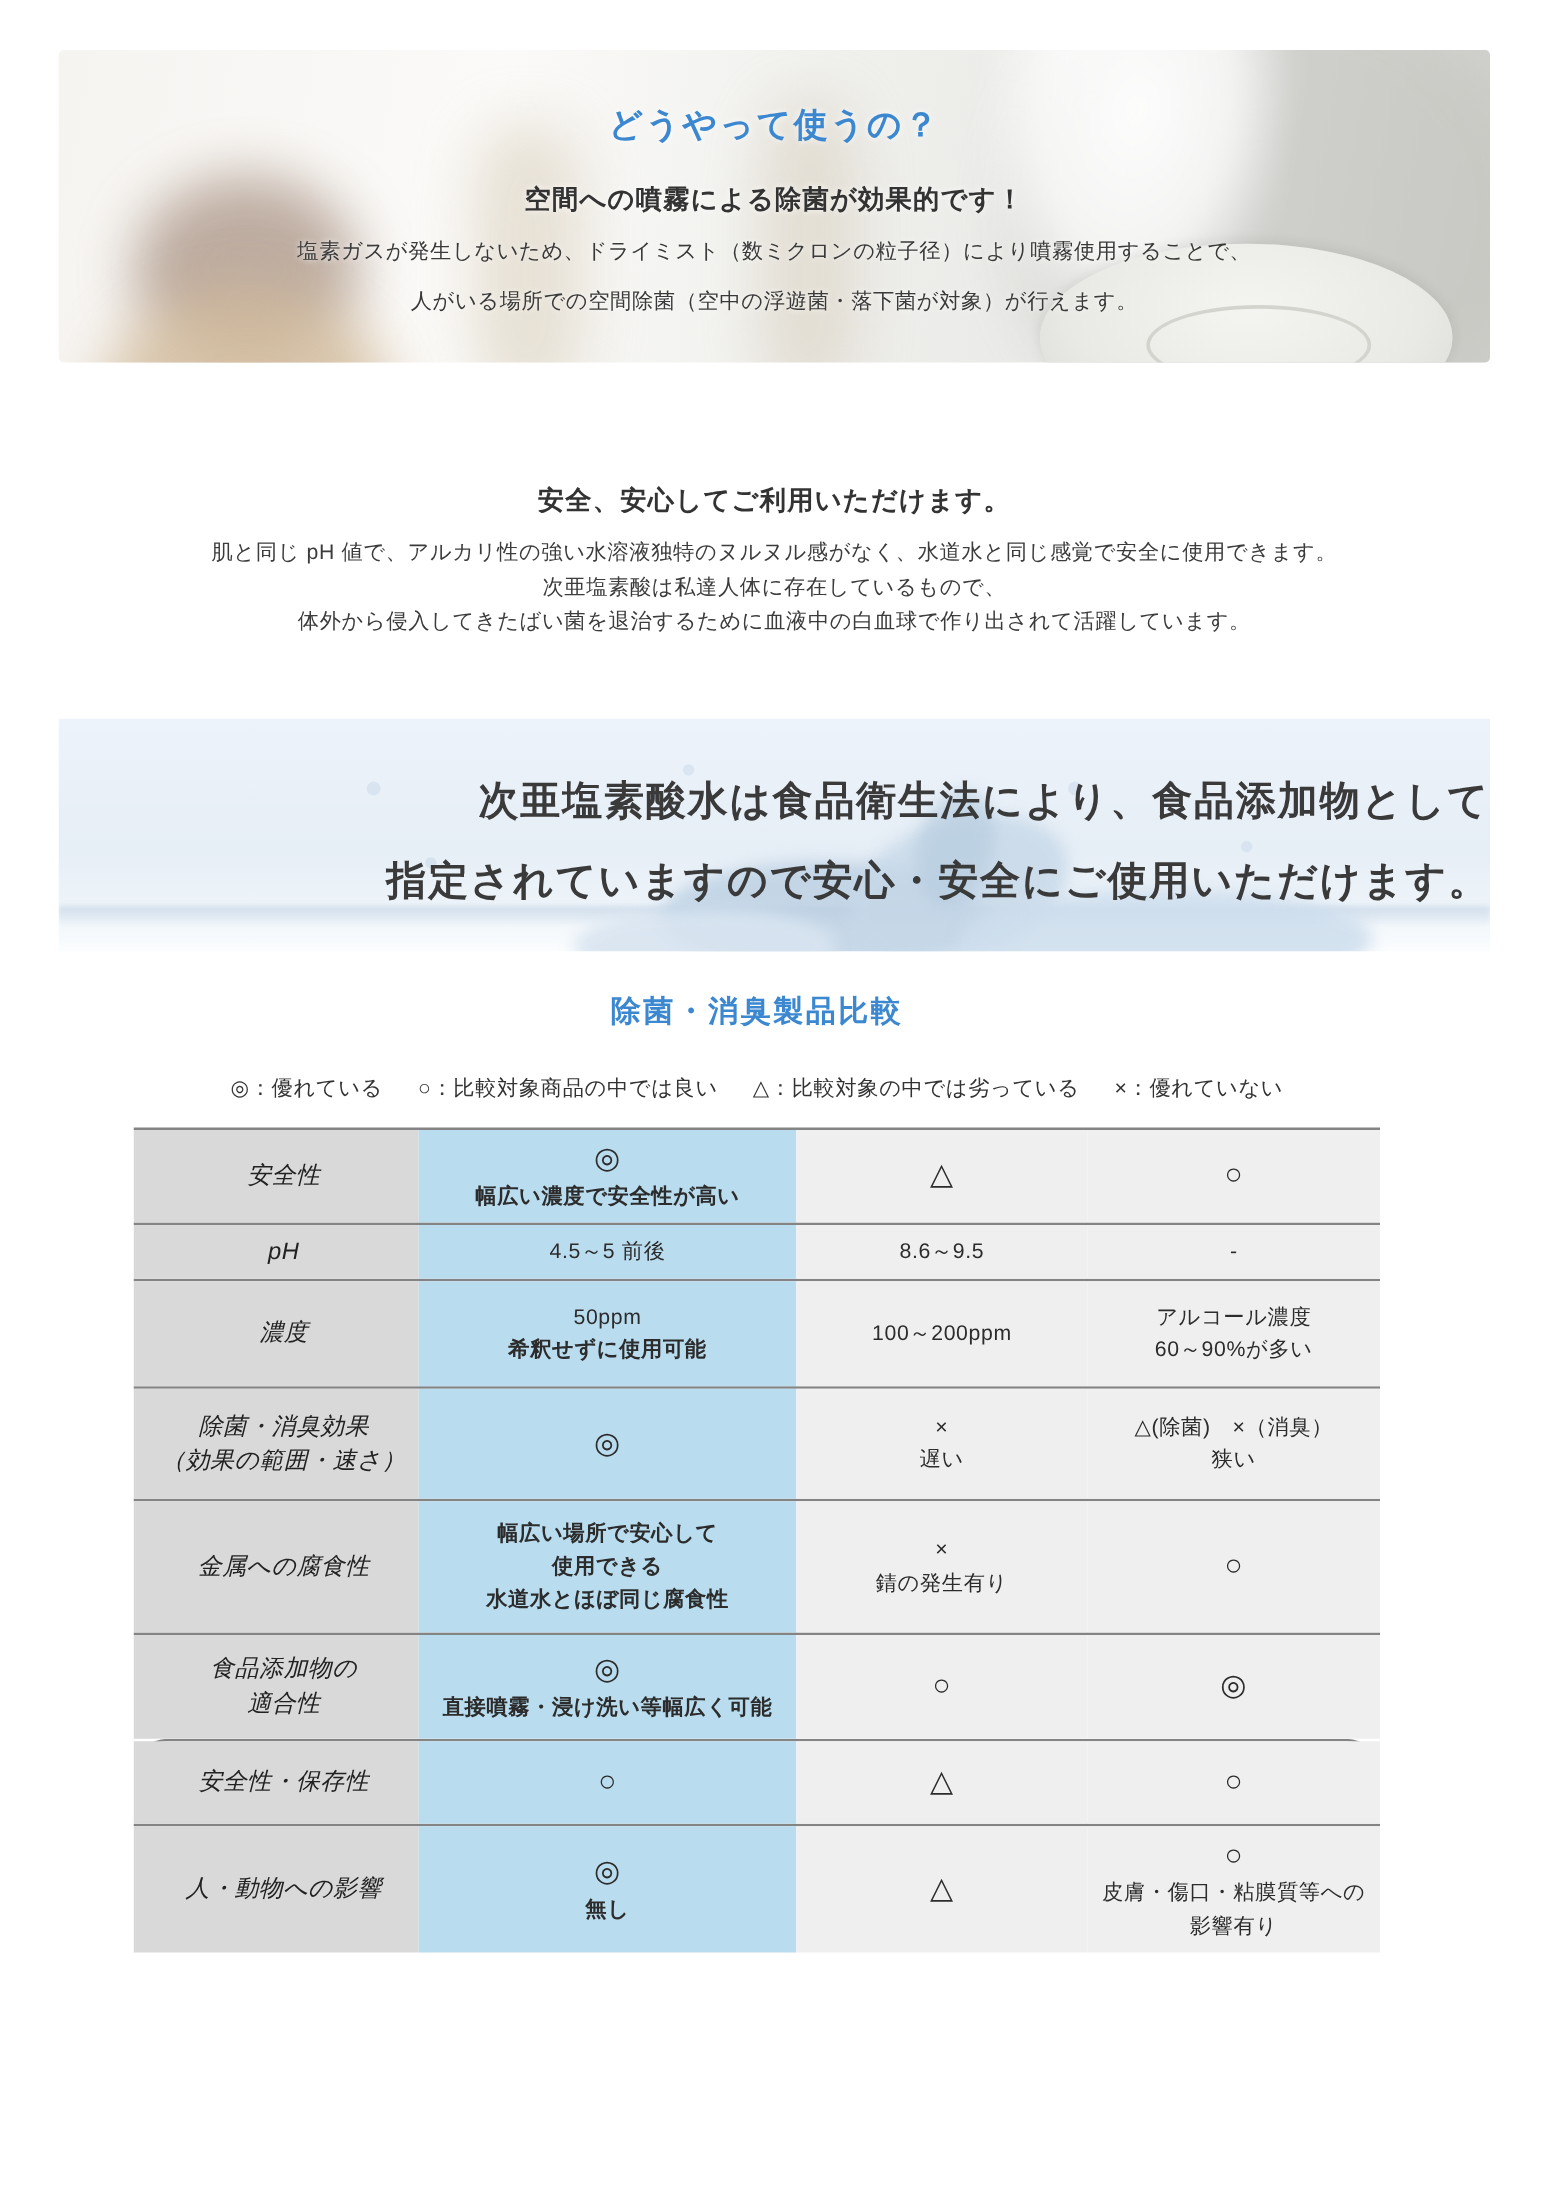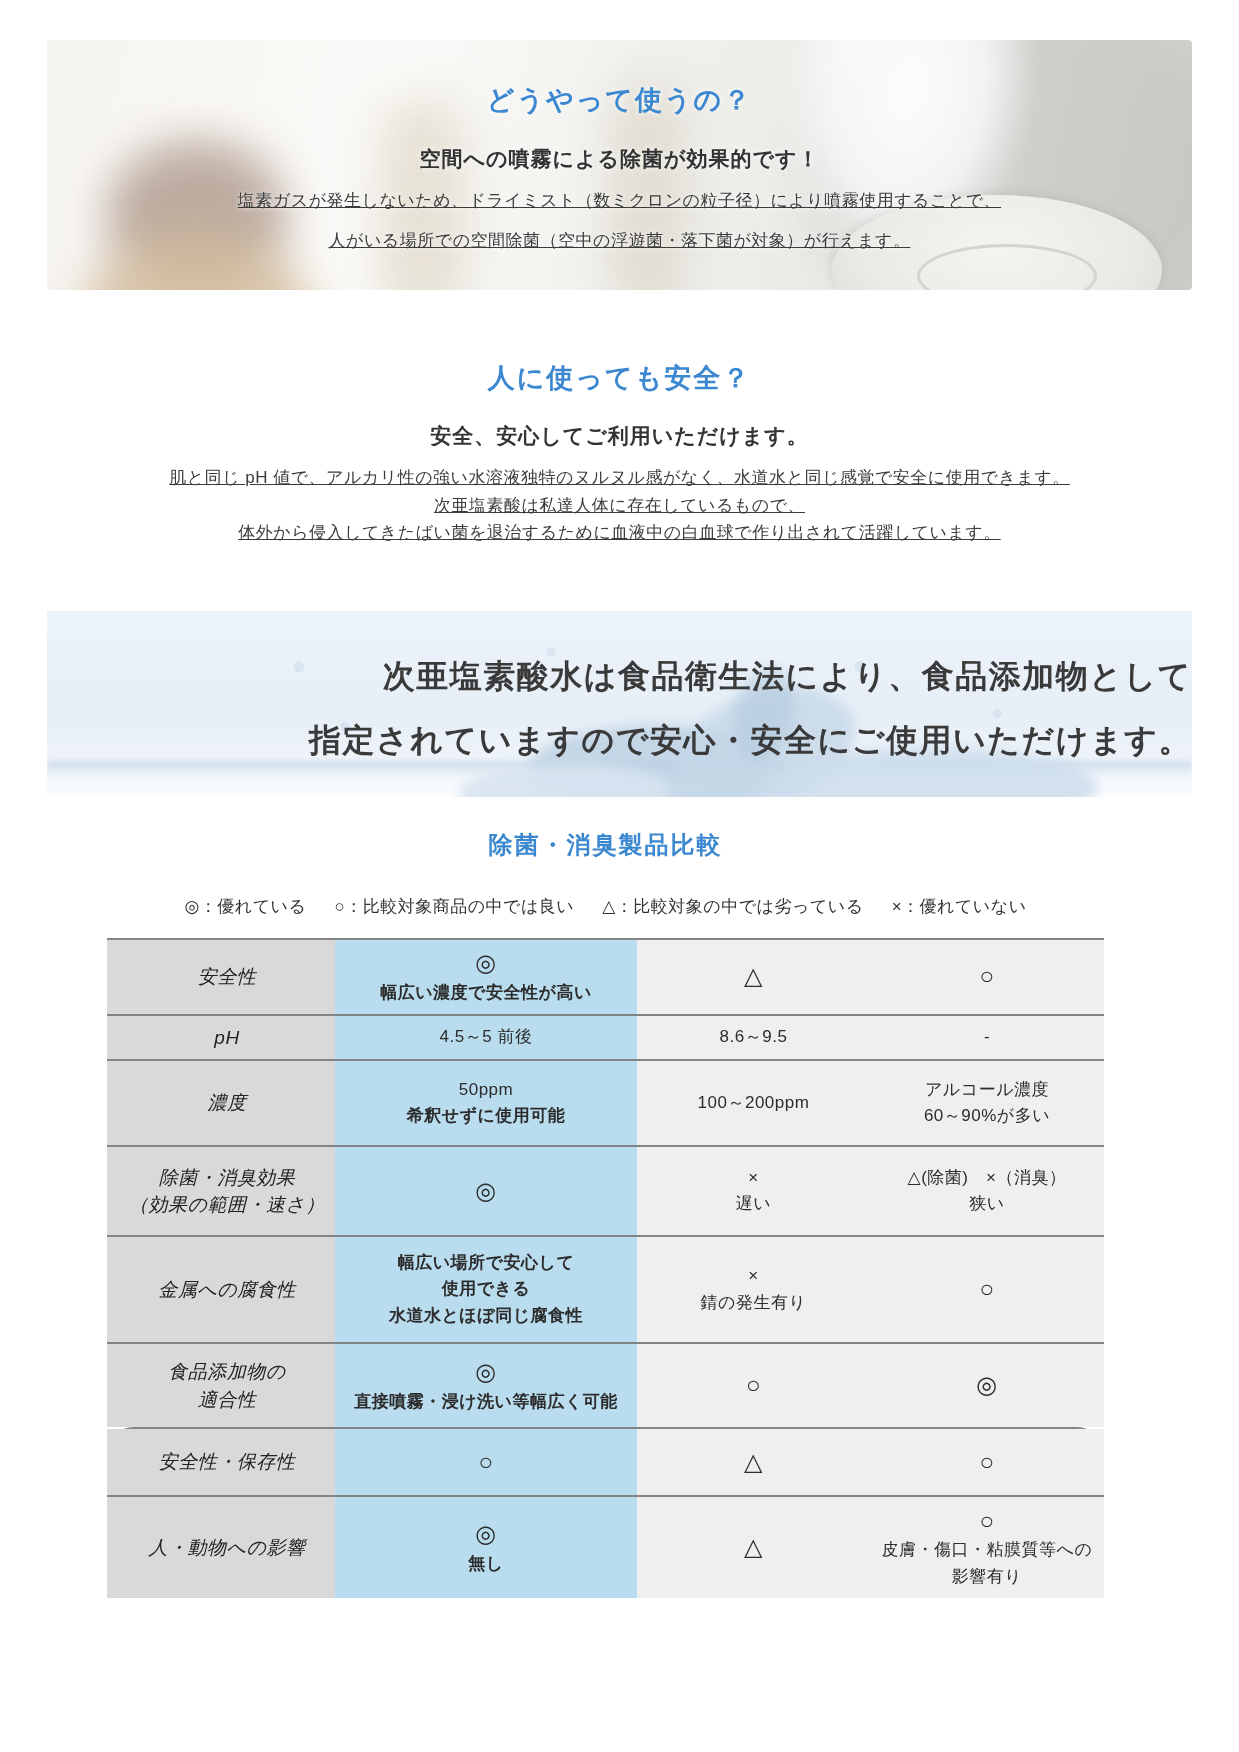--- a/index.html
+++ b/index.html
@@ -24,21 +24,21 @@
   
   .blue-title{
     color:var(--accent-blue,#3b87d0);
     font-size:27px;font-weight:bold;text-align:center;letter-spacing:2px;
   }
   .blue-title.sm{font-size:24px;}
   .subheading{
     font-size:21px;font-weight:bold;text-align:center;color:#333;letter-spacing:1px;
   }
   .body-line{
-    font-size:17px;text-align:center;color:#3c3c3c;line-height:1.62;letter-spacing:.5px;text-decoration:underline;
+    font-size:17px;text-align:center;color:#3c3c3c;line-height:1.62;letter-spacing:.5px;
   }
 
   
   .hero{
     position:relative;margin:40px 47px 0;height:250px;border-radius:4px;overflow:hidden;
     background:linear-gradient(100deg,#f6f4f1 0%,#fbfaf8 30%,#efefec 55%,#dddddab0 75%,#cfcfcb 100%);
   }
   .hero .blob{position:absolute;border-radius:50%;filter:blur(22px);}
   .blob.b-brown{left:60px;top:100px;width:180px;height:150px;background:#8d6f5c;opacity:.55;}
   .blob.b-cream{left:30px;top:190px;width:240px;height:200px;background:#d2bb9b;opacity:.8;}
@@ -148,21 +148,20 @@
     </div>
     <div class="hero-content">
       <h1 class="blue-title">どうやって使うの？</h1>
       <p class="subheading">空間への噴霧による除菌が効果的です！</p>
       <p class="body-line">塩素ガスが発生しないため、ドライミスト（数ミクロンの粒子径）により噴霧使用することで、</p>
       <p class="body-line">人がいる場所での空間除菌（空中の浮遊菌・落下菌が対象）が行えます。</p>
     </div>
   </section>
 
   <section class="safety">
-    <h2 class="blue-title">人に使っても安全？</h2>
     <p class="subheading">安全、安心してご利用いただけます。</p>
     <div class="body-wrap">
       <p class="body-line">肌と同じ pH 値で、アルカリ性の強い水溶液独特のヌルヌル感がなく、水道水と同じ感覚で安全に使用できます。</p>
       <p class="body-line">次亜塩素酸は私達人体に存在しているもので、</p>
       <p class="body-line">体外から侵入してきたばい菌を退治するために血液中の白血球で作り出されて活躍しています。</p>
     </div>
   </section>
 
   <section class="banner">
     <div class="waterline"></div>

